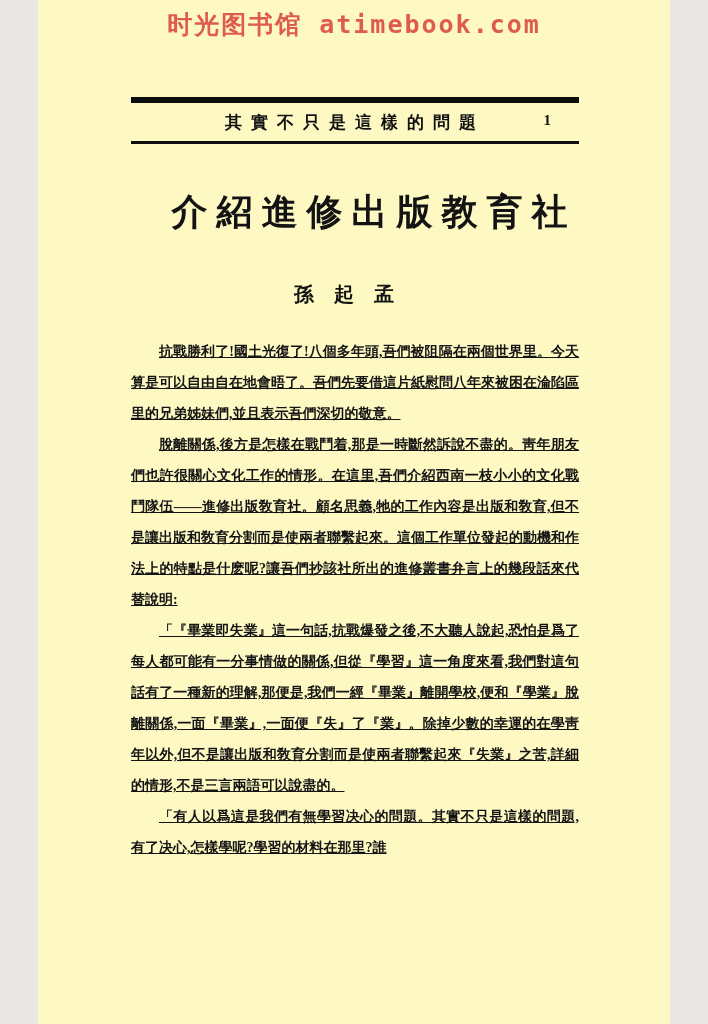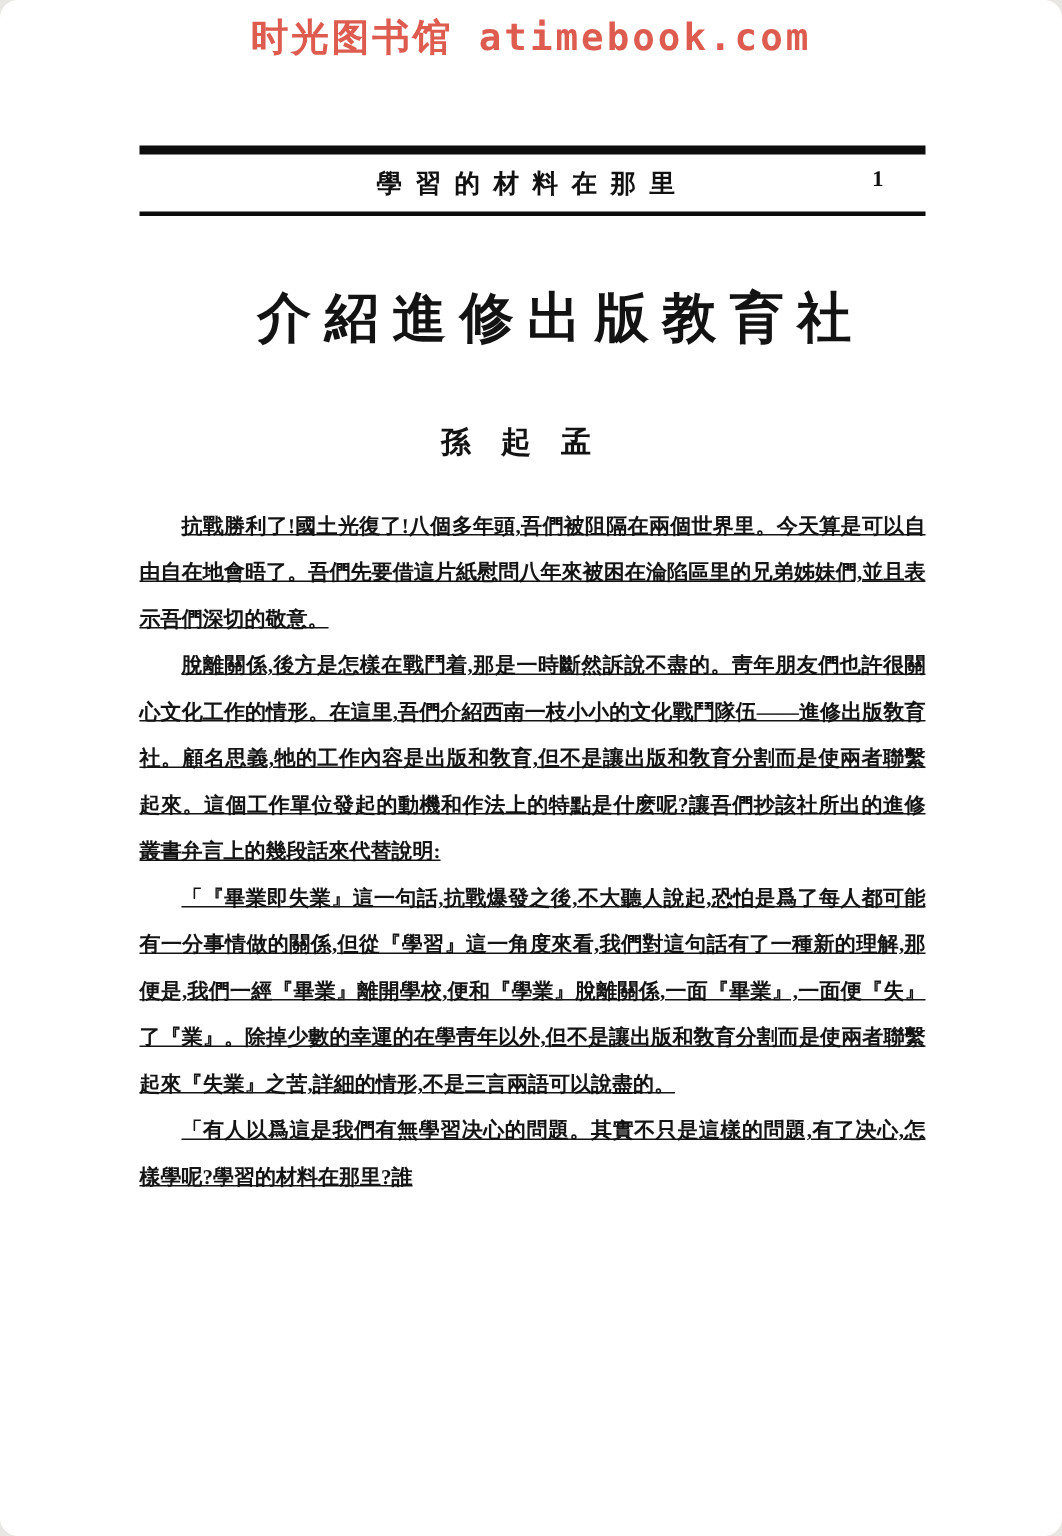--- a/index.html
+++ b/index.html
@@ -3,27 +3,26 @@
 <meta charset="utf-8">
 <style>
   html, body {
     margin: 0;
     padding: 0;
     background: #e8e7e3;
     font-family: "Liberation Serif", serif;
   }
   .page {
     position: relative;
-    width: 708px;
+    width: 632px;
     height: 1024px;
     margin: 0 auto;
-    background: #ffffff;
+    background: #fef9c3;
     overflow: hidden;
     color: #161616;
-    border-radius: 12px;
   }
   .banner {
     padding-top: 8px;
     text-align: center;
     font-family: "DejaVu Sans Mono", monospace;
     font-weight: bold;
     font-size: 25px;
     letter-spacing: 2px;
     white-space: nowrap;
   }
@@ -85,21 +84,21 @@
   }
 </style>
 </head>
 <body>
 
 <div class="page">
 
   <div class="banner" style="color: rgb(221, 91, 79);">时光图书馆 atimebook.com</div>
 
   <div class="running-head">
-    <span class="rh-title">學習的材料在那里</span>
+    <span class="rh-title">其實不只是這樣的問題</span>
     <span class="rh-page">1</span>
   </div>
 
   <div class="article-title">介紹進修出版教育社</div>
 
   <div class="article-author">孫起孟</div>
 
   <div class="body-text">
     <p>抗戰勝利了!國土光復了!八個多年頭,吾們被阻隔在兩個世界里。今天算是可以自由自在地會晤了。吾們先要借這片紙慰問八年來被困在淪陷區里的兄弟姊妹們,並且表示吾們深切的敬意。</p>
     <p>脫離關係,後方是怎樣在戰鬥着,那是一時斷然訴說不盡的。靑年朋友們也許很關心文化工作的情形。在這里,吾們介紹西南一枝小小的文化戰鬥隊伍——進修出版敎育社。顧名思義,牠的工作內容是出版和敎育,但不是讓出版和敎育分割而是使兩者聯繫起來。這個工作單位發起的動機和作法上的特點是什麽呢?讓吾們抄該社所出的進修叢書弁言上的幾段話來代替說明:</p>

